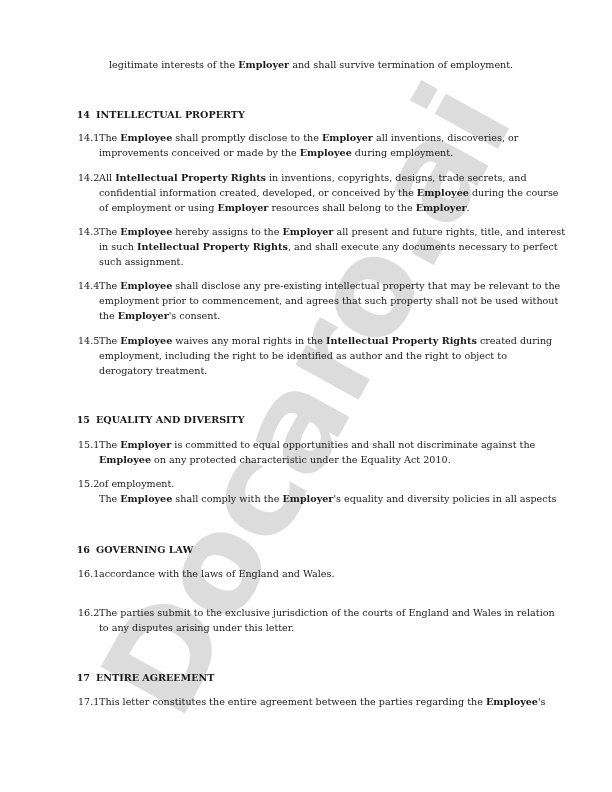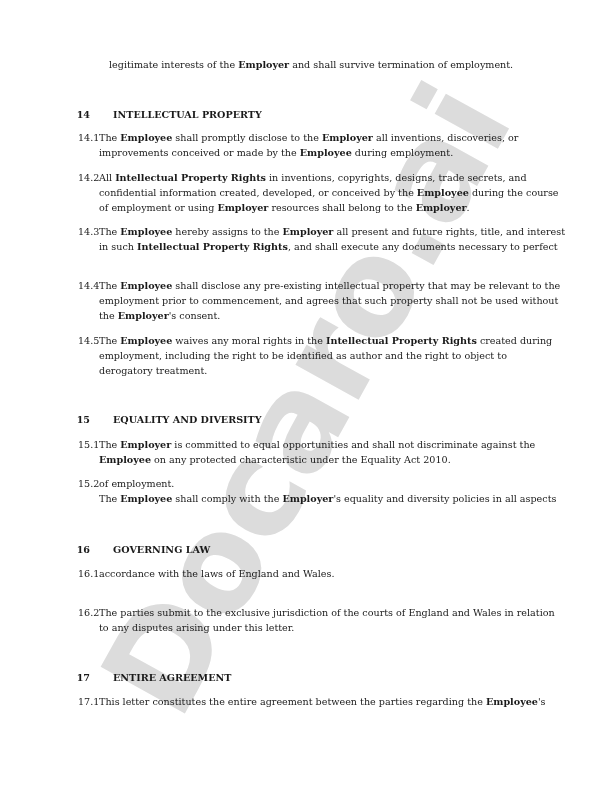--- a/index.html
+++ b/index.html
@@ -57,21 +57,21 @@
       white-space: nowrap;
     }
     .heading .num {
       position: absolute;
       left: 66px;
       width: 24px;
       text-align: right;
     }
     .heading .title {
       position: absolute;
-      left: 113px;
+      left: 96px;
     }
     .clause {
       position: absolute;
       left: 0;
       width: 560px;
     }
     .clause .cnum {
       position: absolute;
       left: 67px;
       top: 0;
@@ -112,20 +112,21 @@
           <div>All <b>Intellectual Property Rights</b> in inventions, copyrights, designs, trade secrets, and</div>
           <div>confidential information created, developed, or conceived by the <b>Employee</b> during the course</div>
           <div>of employment or using <b>Employer</b> resources shall belong to the <b>Employer</b>.</div>
         </div>
       </div>
       <div class="clause" style="top: 224px;">
         <span class="cnum">14.3</span>
         <div class="ctext">
           <div>The <b>Employee</b> hereby assigns to the <b>Employer</b> all present and future rights, title, and interest</div>
           <div>in such <b>Intellectual Property Rights</b>, and shall execute any documents necessary to perfect</div>
+          <div>such assignment.</div>
         </div>
       </div>
       <div class="clause" style="top: 278px;">
         <span class="cnum">14.4</span>
         <div class="ctext">
           <div>The <b>Employee</b> shall disclose any pre-existing intellectual property that may be relevant to the</div>
           <div>employment prior to commencement, and agrees that such property shall not be used without</div>
           <div>the <b>Employer</b>'s consent.</div>
         </div>
       </div>

